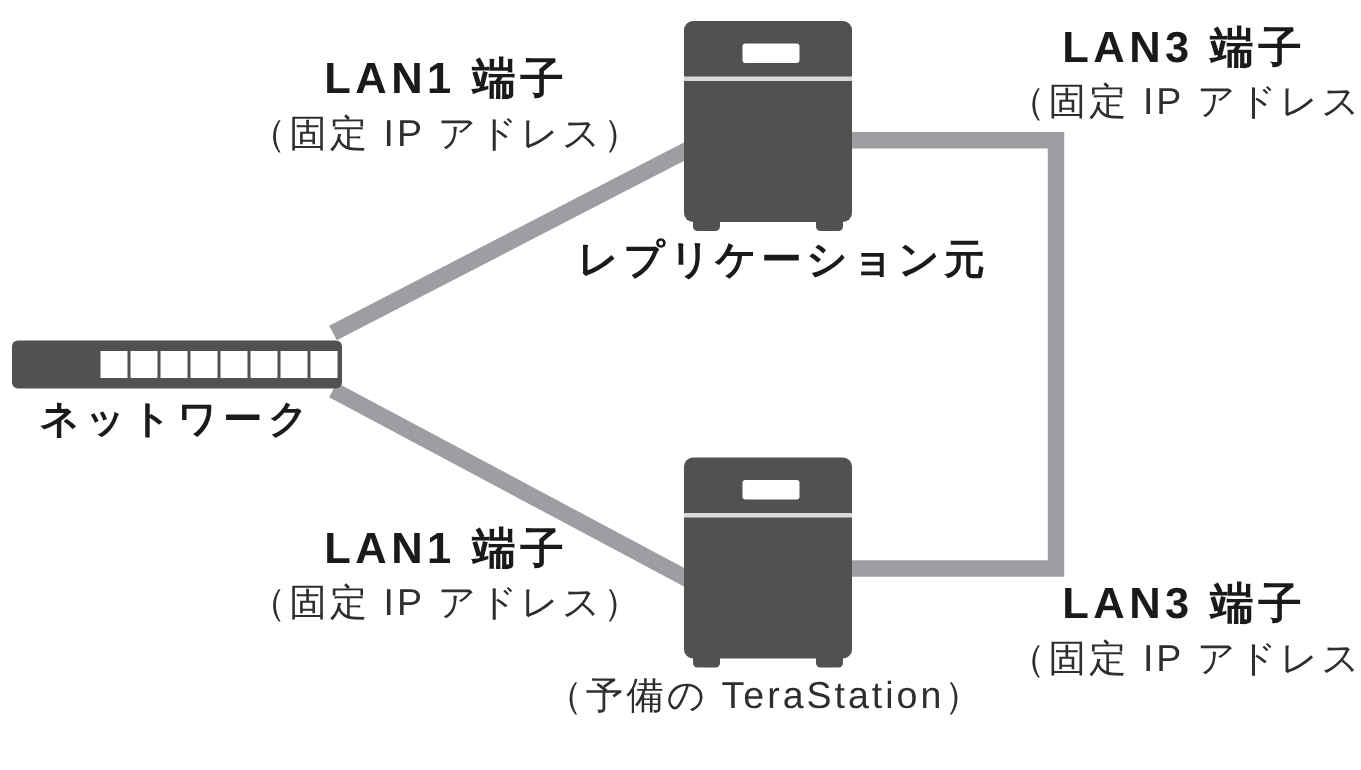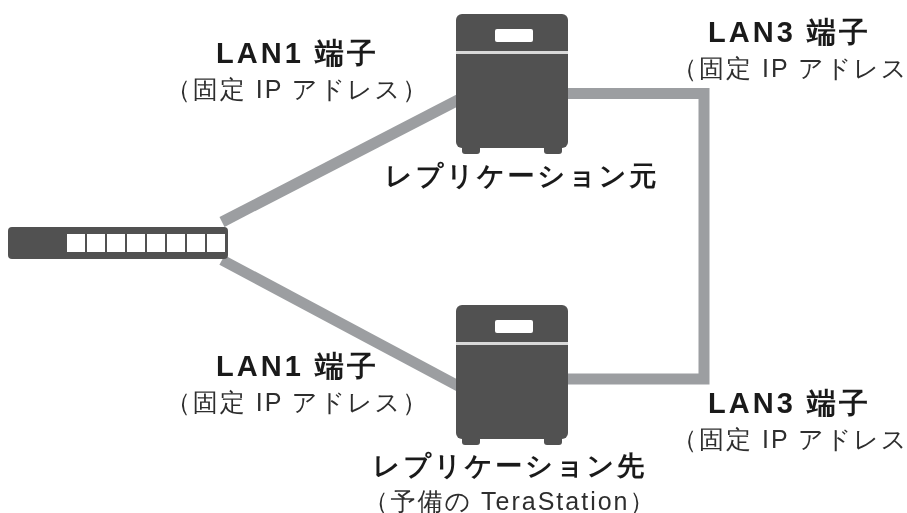--- a/index.html
+++ b/index.html
@@ -88,21 +88,21 @@
     letter-spacing: 2px;
     color: var(--subtitle-color, #2e2e2e);
     white-space: nowrap;
   }
   .lan1-top    { left: 145px; top: 33px;  width: 305px; }
   .lan3-top    { left: 672px; top: 12px;  width: 235px; }
   .lan1-bottom { left: 145px; top: 346px; width: 305px; }
   .lan3-bottom { left: 672px; top: 383px; width: 235px; }
   .device-label-top    { left: 385px; top: 158px; width: 255px; }
   .device-label-bottom { left: 350px; top: 448px; width: 320px; }
-  .device-label-top .title, .device-label-bottom .title { font-size: 27px; line-height: 37px; }
+  .device-label-top .title, .device-label-bottom .title { font-size: 27px; line-height: 37px; font-family: Liberation Mono, monospace; }
   .network-label {
     left: 8px; top: 262px; width: 220px;
   }
   .network-label .title { font-size: 26px; line-height: 34px; letter-spacing: 4px; }
 </style>
 </head>
 <body>
 
 <div id="canvas" style="--device-color: #515151; --cable-color: #9c9ea1; --title-color: #1a1a1a; --subtitle-color: #2e2e2e;">
 
@@ -117,39 +117,41 @@
       <div class="port"></div>
       <div class="port"></div>
       <div class="port"></div>
       <div class="port"></div>
       <div class="port"></div>
       <div class="port"></div>
       <div class="port"></div>
       <div class="port"></div>
     </div>
   </div>
+  <div class="label-block network-label">
+    <span class="title">ネットワーク</span>
+  </div>
 
   <div class="nas nas-top">
     <div class="slot"></div>
     <div class="divider"></div>
     <div class="foot foot-left"></div>
     <div class="foot foot-right"></div>
   </div>
   <div class="label-block device-label-top">
     <span class="title">レプリケーション元</span>
   </div>
 
   <div class="nas nas-bottom">
     <div class="slot"></div>
     <div class="divider"></div>
     <div class="foot foot-left"></div>
     <div class="foot foot-right"></div>
   </div>
   <div class="label-block device-label-bottom">
-    <span class="title">レプリケーション先</span>
     <span class="subtitle">（予備の TeraStation）</span>
   </div>
 
   <div class="label-block lan1-top">
     <span class="title">LAN1 端子</span>
     <span class="subtitle">（固定 IP アドレス）</span>
   </div>
 
   <div class="label-block lan3-top">
     <span class="title">LAN3 端子</span>

